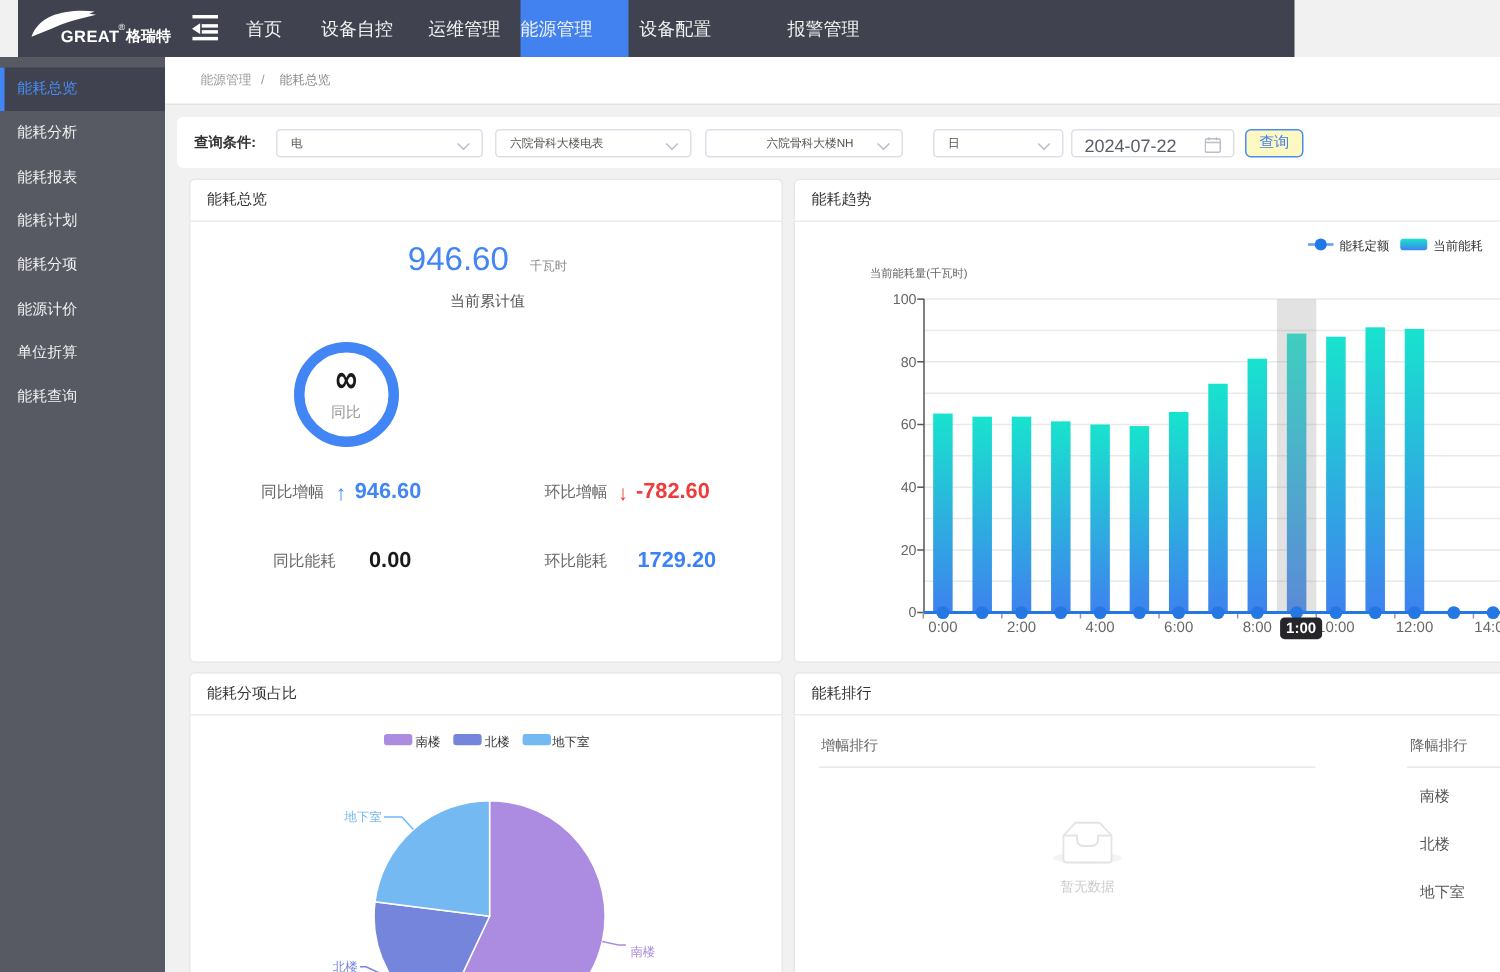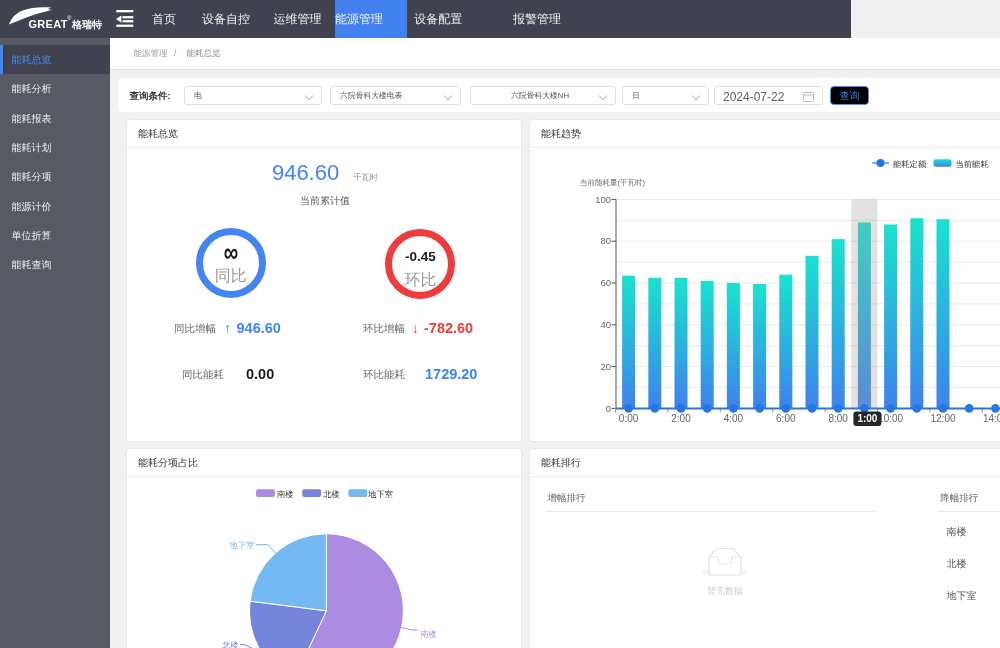--- a/index.html
+++ b/index.html
@@ -1,59 +1,59 @@
 <!DOCTYPE html>
 <html><head>
 <meta charset="utf-8">
 <style>
 * { margin:0; padding:0; box-sizing:border-box; }
 html,body { width:1000px; height:648px; overflow:hidden; font-family:"Liberation Sans",sans-serif; }
 body { position:relative; background:#f1f1f2; }
 .abs { position:absolute; }
 
 
-#topnav { position:absolute; left:0; top:0; width:851px; height:38px; background:#40434f; }
+#topnav { position:absolute; left:12px; top:0; width:851px; height:38px; background:#40434f; }
 #topnav .navitem { position:absolute; top:0; height:38px; line-height:38px; color:#f2f2f2; font-size:12px; white-space:nowrap; }
 #nav-active { position:absolute; left:335px; top:0; width:72px; height:38px; background:#4182f0; }
 
 
 #sidebar { position:absolute; left:0; top:38px; width:110px; height:610px; background:#575963; }
 .sideitem { position:absolute; left:0; width:110px; height:29.3px; line-height:29.3px; color:#f2f2f2; font-size:10px; padding-left:11.5px; }
 .sideitem.active { background:#40434f; color:#4a8cf5; border-left:3px solid #4285f4; padding-left:8.5px; }
 
 
 #breadcrumb { position:absolute; left:110px; top:38px; width:890px; height:32px; background:#fff; border-bottom:1px solid #e4e4e4; font-size:8.5px; line-height:31px; color:#9a9a9a; }
 #breadcrumb span { position:absolute; top:0; }
 
 #querybar { position:absolute; left:118px; top:78px; width:892px; height:34px; background:#fff; border-radius:4px; }
 #querybar .ql { position:absolute; left:11.5px; top:13px; font-size:9.5px; font-weight:bold; color:#333; line-height:10px; }
 .sel { position:absolute; top:8px; height:19px; background:#fff; border:1px solid #dcdfe6; border-radius:3px; font-size:7.8px; color:#555; line-height:17px; padding-left:9px; }
 .sel .arr { position:absolute; right:8px; top:6px; width:7px; height:7px; }
 .sel .arr::before { content:""; position:absolute; left:0; top:0; width:5px; height:5px; border-right:1px solid #b9bec7; border-bottom:1px solid #b9bec7; transform:rotate(45deg); }
-#qbtn { position:absolute; left:712px; top:8px; width:39px; height:19px; border:1px solid #4c8bf5; border-radius:4px; color:#4080f0; font-size:10px; text-align:center; line-height:17px; background:#000000; }
+#qbtn { position:absolute; left:712px; top:8px; width:39px; height:19px; border:1px solid #4c8bf5; border-radius:4px; color:#4080f0; font-size:10px; text-align:center; line-height:17px; background:#fef9c3; }
 
 
 .card { position:absolute; background:#fff; border:1px solid #e8e8e8; border-radius:4px; }
 .card .hd { position:absolute; left:0; top:0; right:0; height:28px; border-bottom:1px solid #ececec; font-size:10px; font-weight:500; color:#333; line-height:28px; padding-left:11px; }
 #card1 { left:126px; top:119px; width:396px; height:323px; }
 #card2 { left:529px; top:119px; width:562px; height:323px; }
 #card3 { left:126px; top:448px; width:396px; height:323px; }
 #card4 { left:529px; top:448px; width:562px; height:323px; }
 
 
 #bignum { position:absolute; left:0; top:157px; width:396px; text-align:center; line-height:24px; }
 #bignum .n { font-size:22px; color:#4285f4; }
 #bignum .u { font-size:8.3px; color:#8a8a8a; margin-left:14px; }
 #cum { position:absolute; left:0; top:74px; width:396px; text-align:center; font-size:10px; color:#555; }
 .ring { position:absolute; width:70px; height:70px; border-radius:50%; text-align:center; }
 #ring1 { left:68.7px; top:108.2px; border:7px solid #4285f4; }
 #ring2 { left:258.4px; top:109.2px; border:7px solid #ef3b3b; }
 #ring2 .rv { font-size:13.5px; }
 .ring .rv { margin-top:13.5px; font-size:12.5px; font-weight:bold; color:#1a1a1a; line-height:14px; }
-.ring .rl { font-size:16px; color:#999; margin-top:11.5px; line-height:10px; }
+.ring .rl { font-size:10px; color:#999; margin-top:11.5px; line-height:10px; }
 #ring1 .rv { font-size:22px; line-height:14px; margin-top:10.5px; }
 #inf { display:inline-block; transform:scale(0.92,1.3); }
 .c1t { position:absolute; font-size:10.5px; color:#666; line-height:10.5px; }
 .c1n { position:absolute; font-size:14.5px; font-weight:bold; line-height:14.5px; }
 .c1a { position:absolute; font-size:14px; font-weight:bold; line-height:14px; }
 
 
 .subcol-t { position:absolute; top:44px; font-size:9.5px; color:#666; line-height:10px; }
 .subhr { position:absolute; top:62px; height:1px; background:#e8e8e8; }
 #emptytxt { position:absolute; left:150px; top:135.5px; width:90px; text-align:center; font-size:9px; color:#ccc; }
@@ -99,44 +99,40 @@
 <div id="breadcrumb">
   <span style="left:23.6px;">能源管理</span>
   <span style="left:64px;">/</span>
   <span style="left:76.4px;color:#8a8a8a;">能耗总览</span>
 </div>
 
 <div id="querybar">
   <div class="ql">查询条件:</div>
   <div class="sel" style="left:66px;width:138px;">电<span class="arr"></span></div>
   <div class="sel" style="left:212px;width:131px;">六院骨科大楼电表<span class="arr"></span></div>
-  <div class="sel" style="left:352px;width:146px;padding-left:40px;">六院骨科大楼NH<span class="arr"></span></div>
+  <div class="sel" style="left:352px;width:132px;padding-left:40px;">六院骨科大楼NH<span class="arr"></span></div>
   <div class="sel" style="left:504px;width:87px;">日<span class="arr"></span></div>
   <div class="sel" style="left:596px;width:109px;font-size:12px;padding-left:8px;color:#5a5e66;line-height:20px;">2024-07-22
     <svg class="abs" style="right:8px;top:4px;" width="11" height="11" viewBox="0 0 11 11">
         <rect x="0.5" y="1.5" width="10" height="9" rx="1" fill="none" stroke="#b9bec7"></rect>
         <line x1="0.5" y1="4" x2="10.5" y2="4" stroke="#b9bec7"></line>
         <line x1="3" y1="0.5" x2="3" y2="2.5" stroke="#b9bec7"></line>
         <line x1="8" y1="0.5" x2="8" y2="2.5" stroke="#b9bec7"></line>
       </svg>
   </div>
   <div id="qbtn">查询</div>
 </div>
 
 <div class="card" id="card1">
   <div class="hd">能耗总览</div>
   <div id="bignum" style="top:41px;"><span class="n">946.60</span><span class="u">千瓦时</span></div>
   <div id="cum">当前累计值</div>
   <div class="ring" id="ring1">
       <div class="rv"><span id="inf">∞</span></div>
       <div class="rl">同比</div>
-    </div>
-  <div class="ring" id="ring2">
-      <div class="rv">-0.45</div>
-      <div class="rl">环比</div>
     </div>
   <div class="c1t" style="left:47px;top:202.5px;">同比增幅</div>
   <div class="c1a" style="left:96.9px;top:201px;color:#4285f4;">↑</div>
     <div class="c1n" style="left:109.5px;top:200.5px;color:#4285f4;">946.60</div>
   <div class="c1t" style="left:236px;top:202.5px;">环比增幅</div>
   <div class="c1a" style="left:284.8px;top:201px;color:#ef3b3b;">↓</div>
     <div class="c1n" style="left:297px;top:200.5px;color:#ef3b3b;">-782.60</div>
   <div class="c1t" style="left:55px;top:248.5px;">同比能耗</div>
   <div class="c1n" style="left:119px;top:247px;color:#1a1a1a;">0.00</div>
   <div class="c1t" style="left:236px;top:248.5px;">环比能耗</div>

